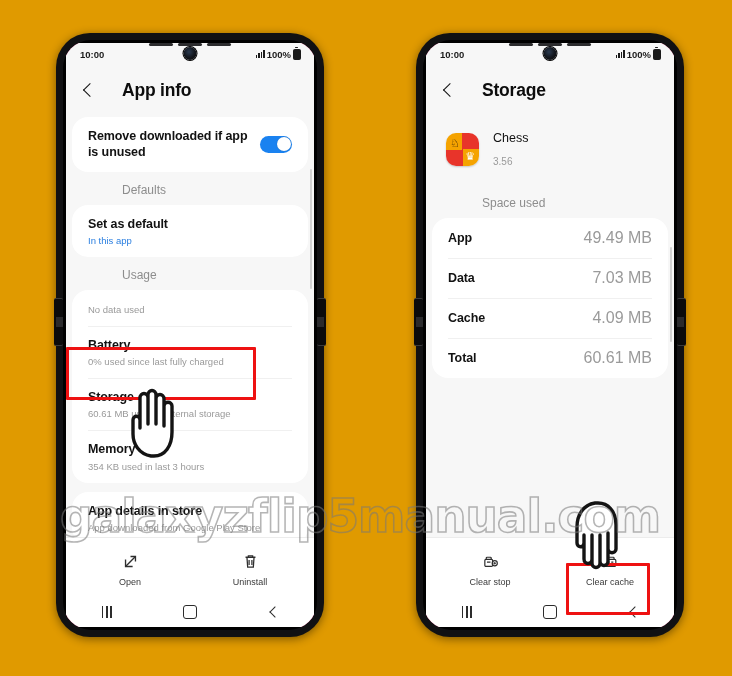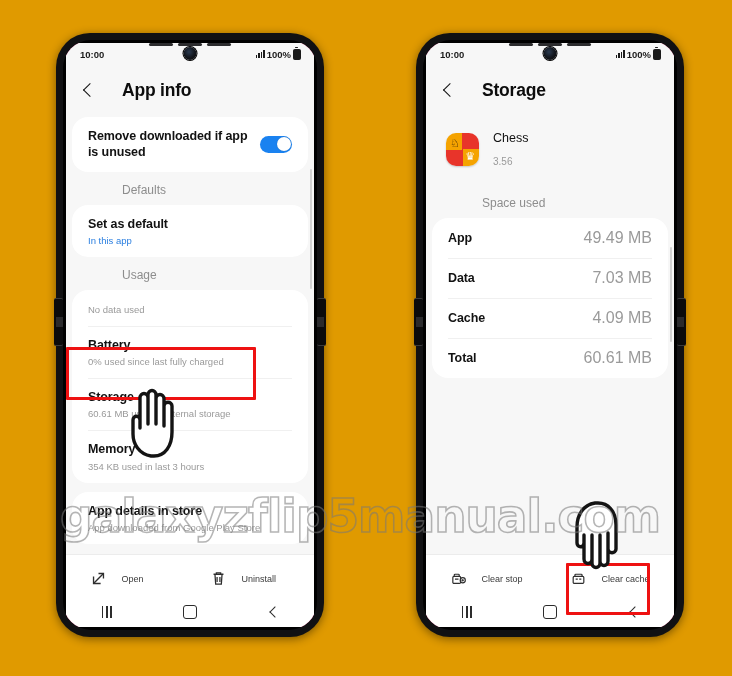--- a/index.html
+++ b/index.html
@@ -171,21 +171,21 @@
   .appver { font-size: 10px; color:#9a9a9a; margin-top: 11px; }
 
   
   .actionbar {
     flex: 0 0 auto; background: #fff;
     display: flex; align-items: flex-start; justify-content: space-around;
     padding: 12px 4px 8px 4px;
     border-top: 1px solid #ececec;
     position: relative;
   }
-  .action { display:flex; align-items:center; gap:14px; width: 33%; position: relative; padding: 3px 0 2px 0;}
+  .action { display:flex; flex-direction: column; align-items:center; gap:7px; width: 33%; position: relative; padding: 3px 0 2px 0;}
   .action .lbl { font-size: 9px; color: #3a3a3a; }
   .ico { width: 17px; height: 17px; position: relative; }
 
   
   .navbar {
     flex: 0 0 auto; height: 30px; background: #fff;
     display:flex; align-items:center; justify-content: space-around;
   }
   .nav-recent { display:flex; gap:2.5px; }
   .nav-recent i { display:block; width:1.8px; height:12px; background:#2c2c2c; }

